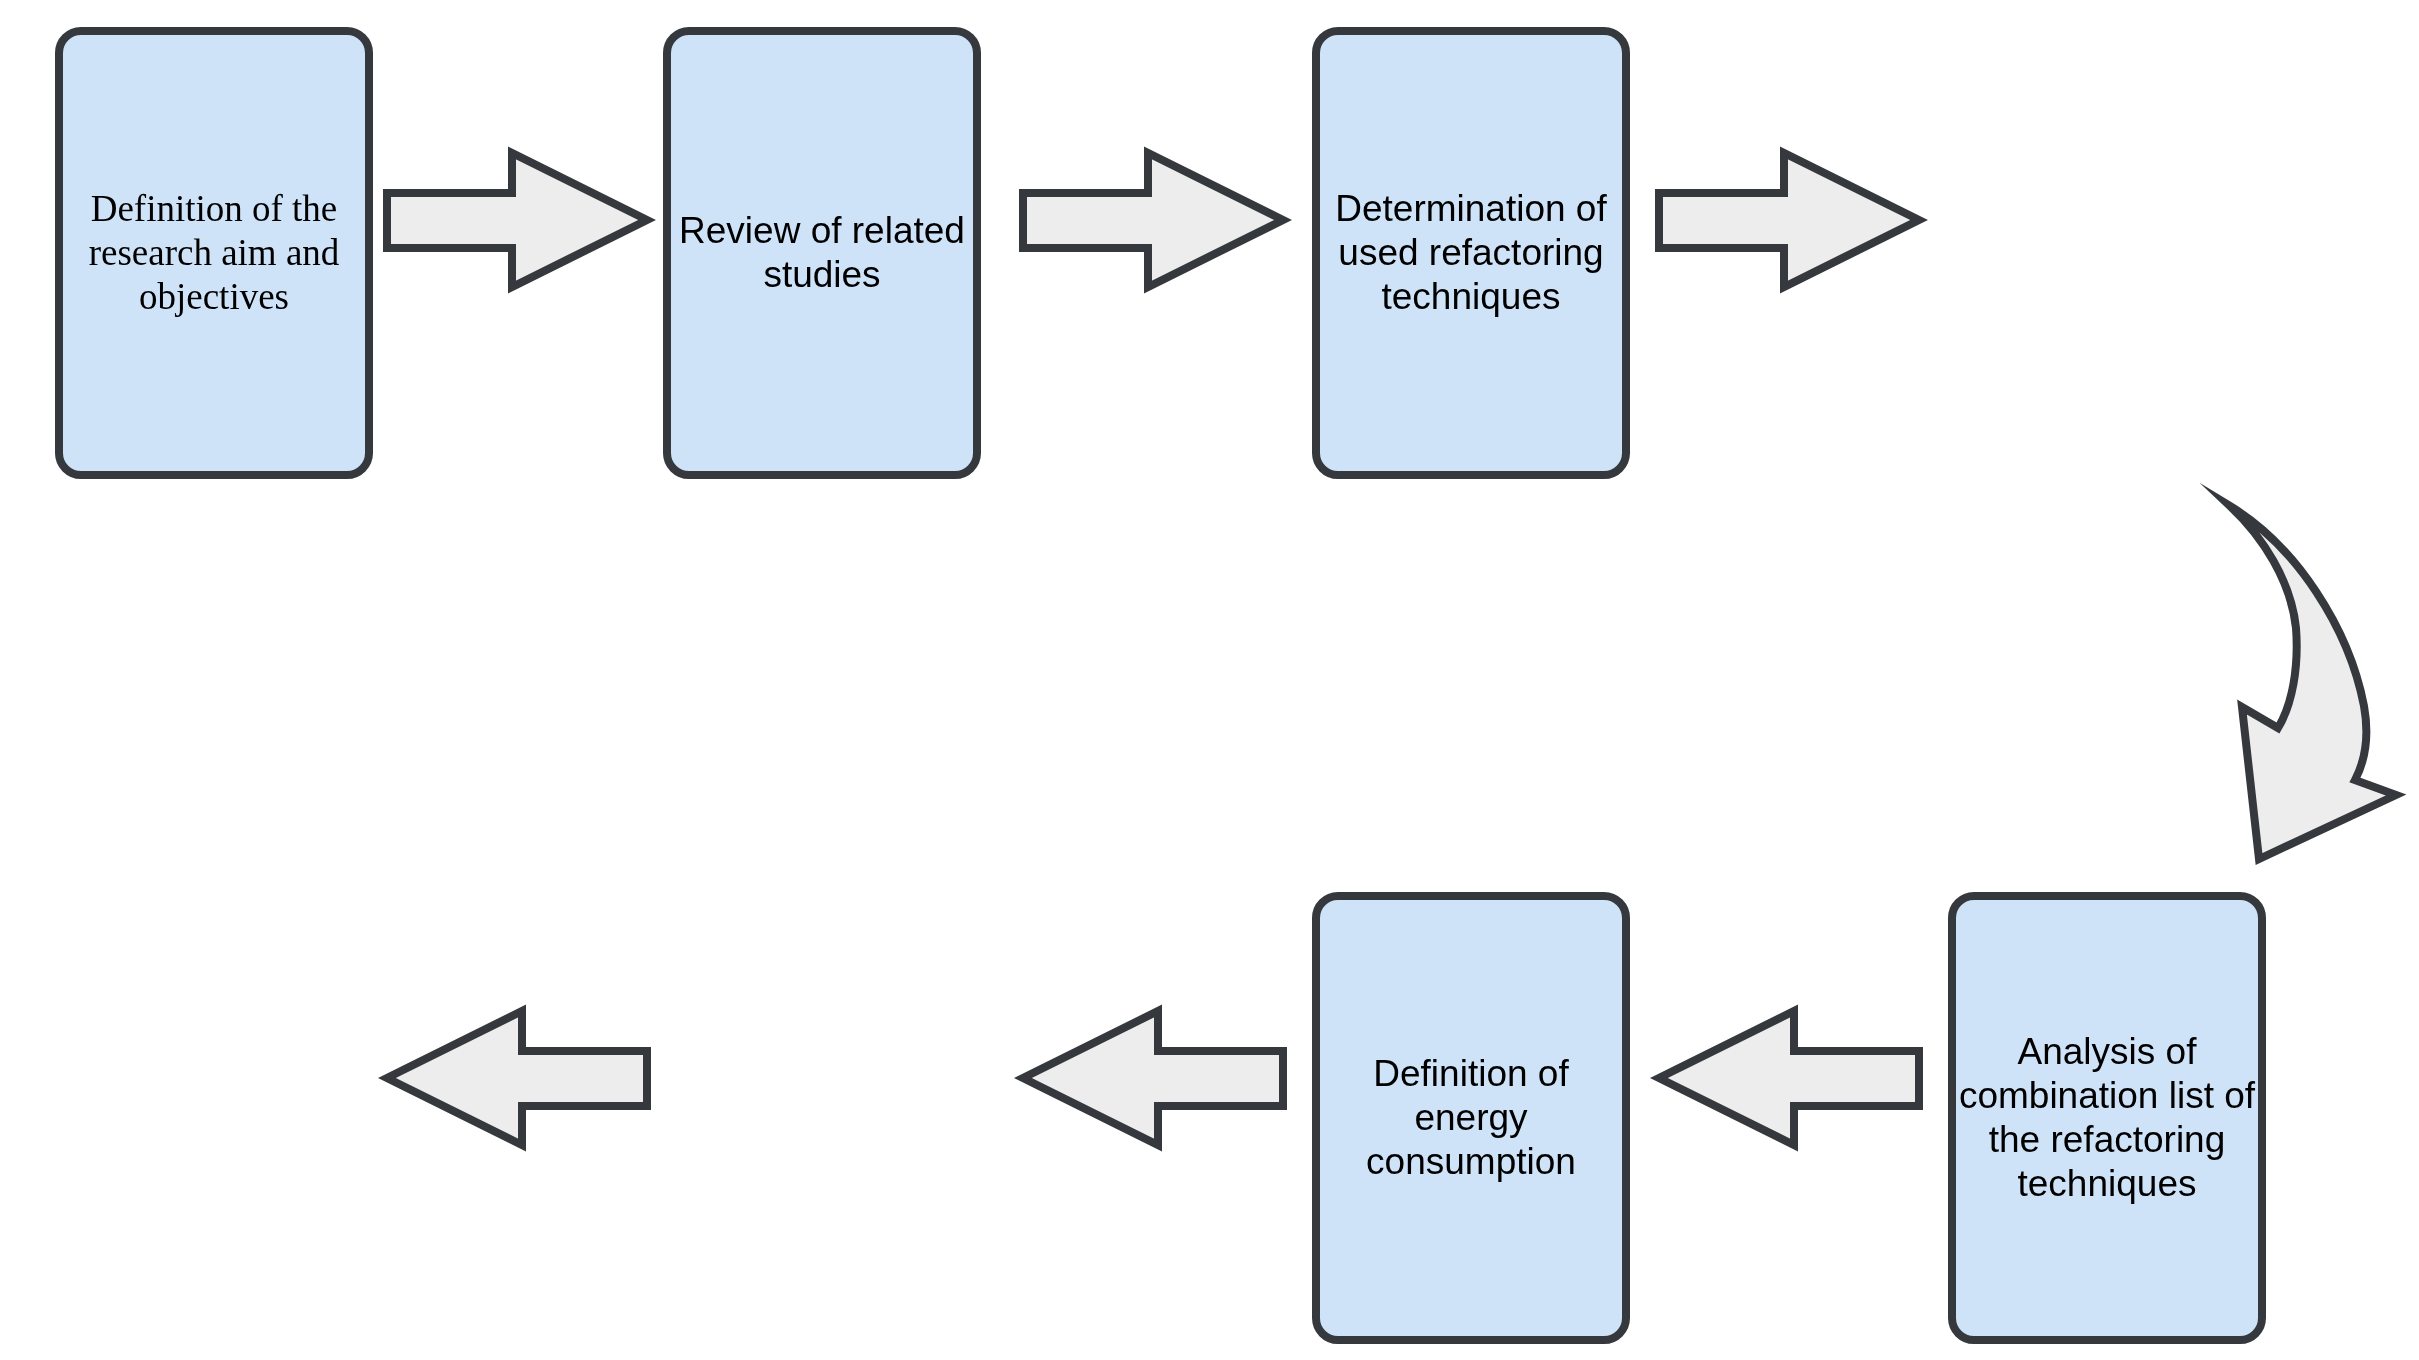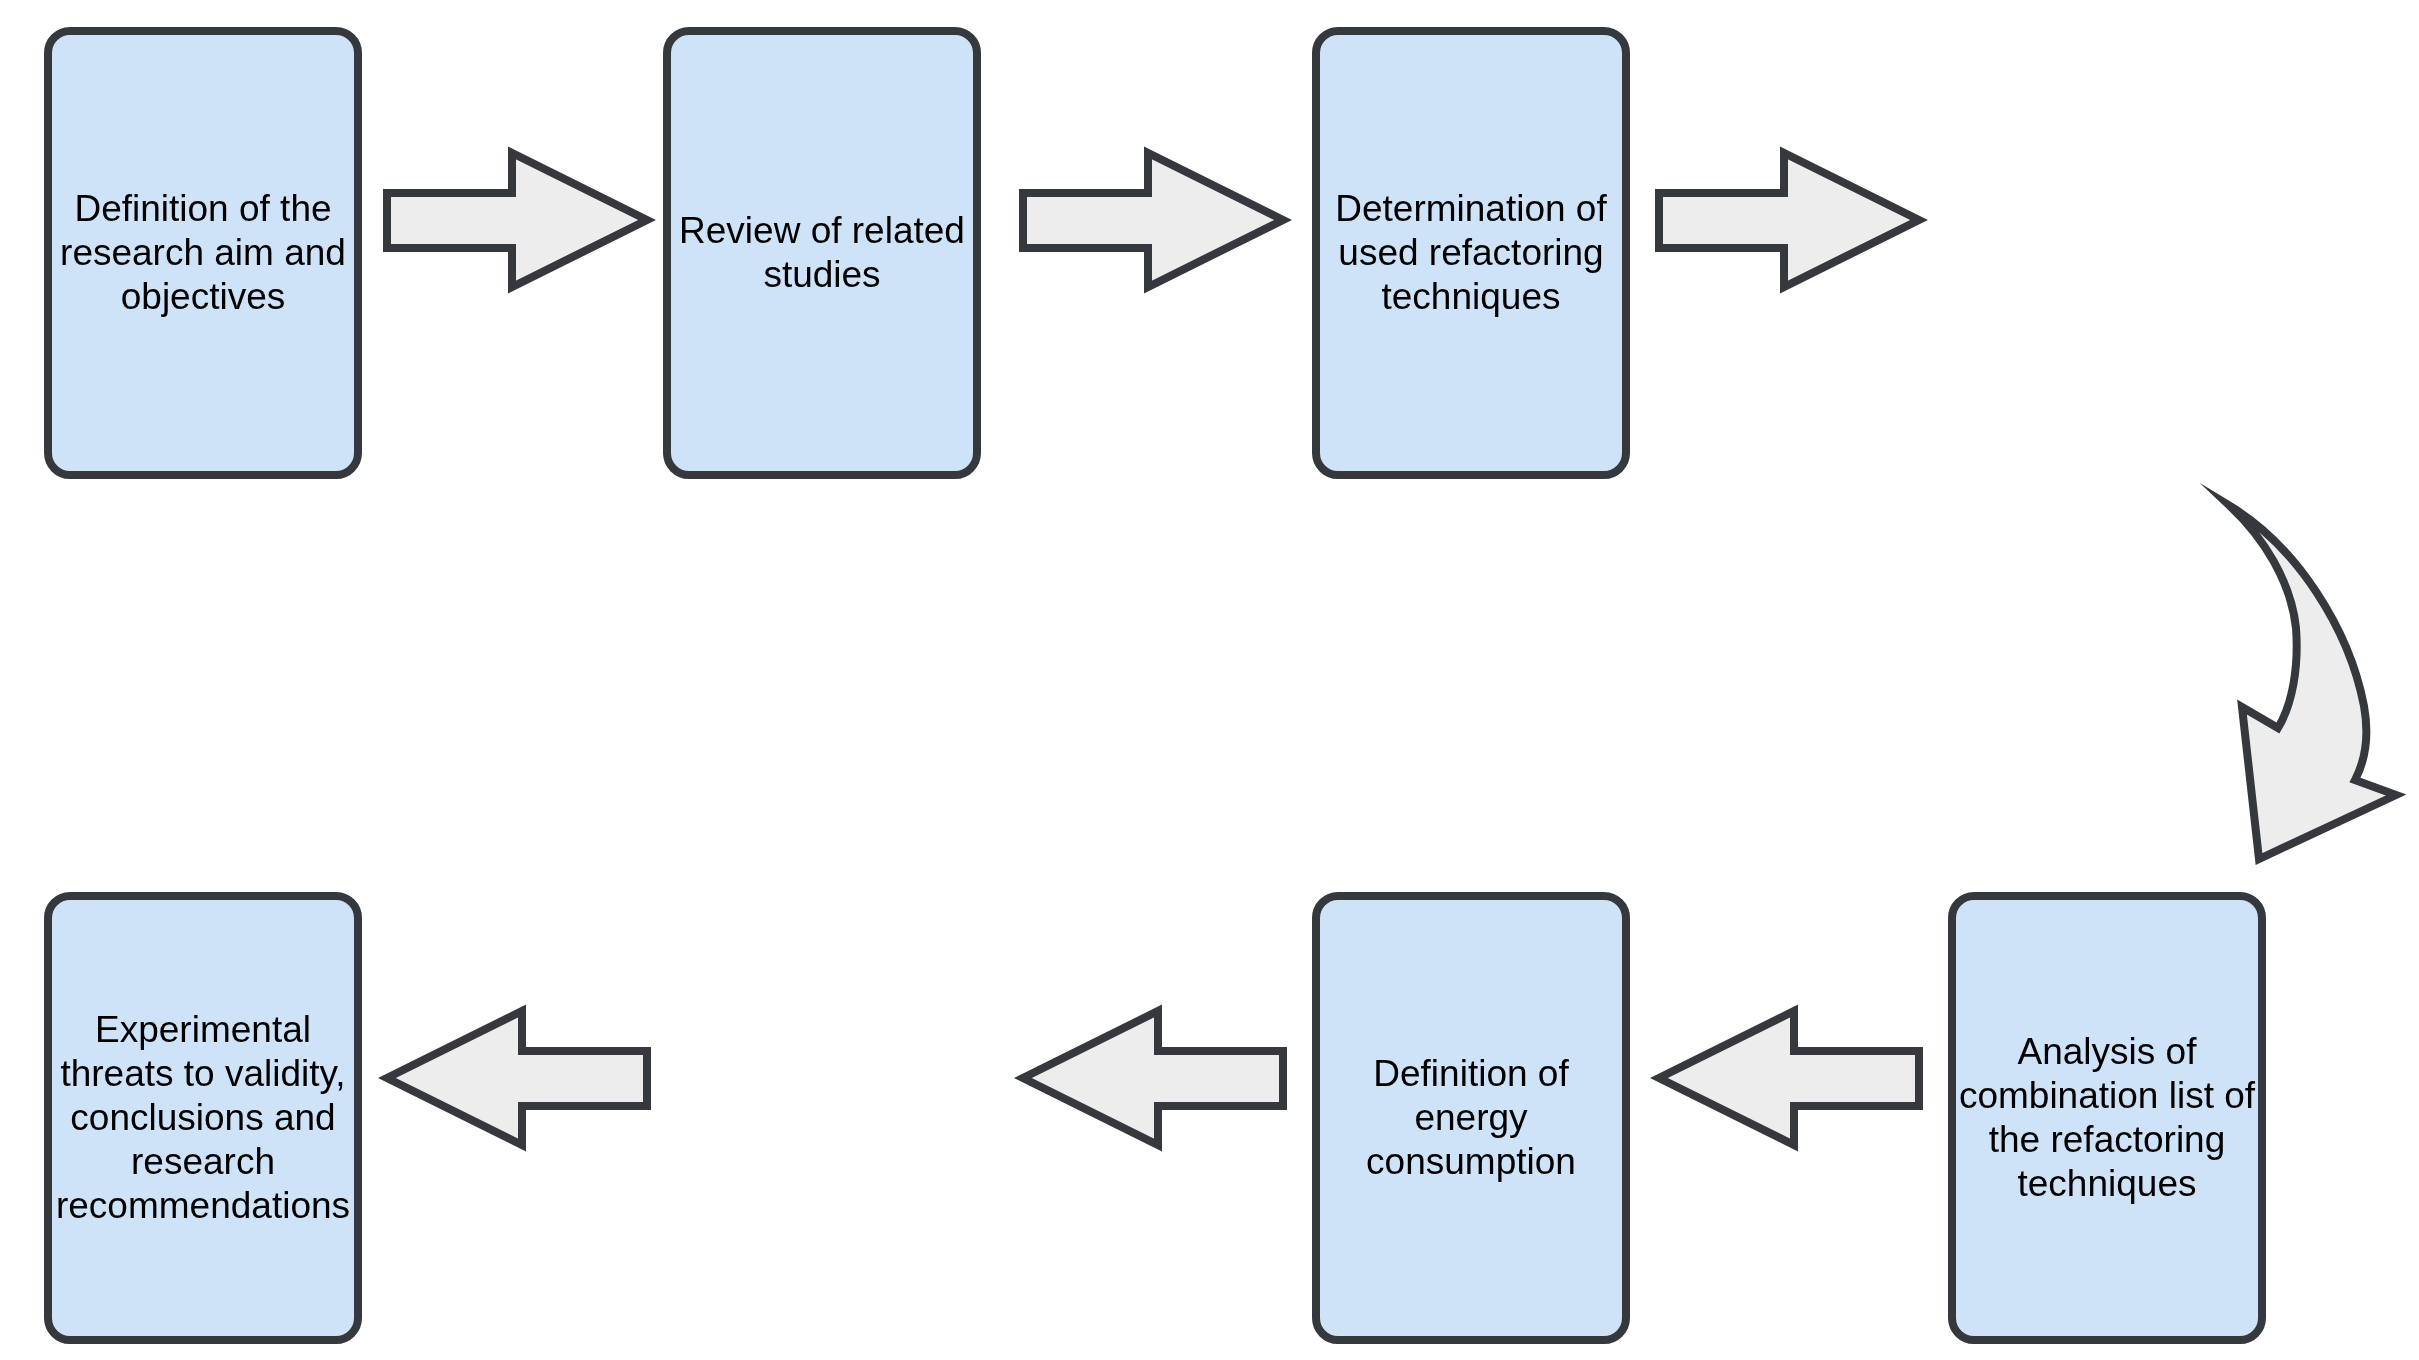--- a/index.html
+++ b/index.html
@@ -35,21 +35,21 @@
     display: block;
     width: 100%;
     text-align: center;
     font-size: 37px;
     line-height: 44px;
     color: var(--text-color);
     white-space: pre;
   }
   .r1 { top: 27px; }
   .r2 { top: 892px; }
-  .c1 { left: 44px; }
+  .c1 { left: 55px; font-family: Liberation Serif, serif; }
   .c2 { left: 663px; }
   .c3 { left: 1312px; justify-content: flex-end; }
   .c4 { left: 1948px; }
   .arrow {
     position: absolute;
     width: 284px;
     height: 158px;
   }
   .arrow-row1 { top: 141px; }
   .arrow-row2 { top: 999px; }
@@ -95,27 +95,20 @@
     <span class="flow-box-label">Analysis of
 combination list of
 the refactoring
 techniques</span>
   </div>
   <div class="flow-box r2 c3">
     <span class="flow-box-label">Definition of
 energy
 consumption</span>
   </div>
-  <div class="flow-box r2 c1">
-    <span class="flow-box-label">Experimental
-threats to validity,
-conclusions and
-research
-recommendations</span>
-  </div>
 
   <svg class="arrow arrow-row1 gap1" viewBox="-12 -12 284 158" aria-hidden="true">
     <polygon class="arrow-shape" points="0,40 125,40 125,0 260,67 125,134 125,95 0,95"></polygon>
   </svg>
   <svg class="arrow arrow-row1 gap2" viewBox="-12 -12 284 158" aria-hidden="true">
     <polygon class="arrow-shape" points="0,40 125,40 125,0 260,67 125,134 125,95 0,95"></polygon>
   </svg>
   <svg class="arrow arrow-row1 gap3" viewBox="-12 -12 284 158" aria-hidden="true">
     <polygon class="arrow-shape" points="0,40 125,40 125,0 260,67 125,134 125,95 0,95"></polygon>
   </svg>

